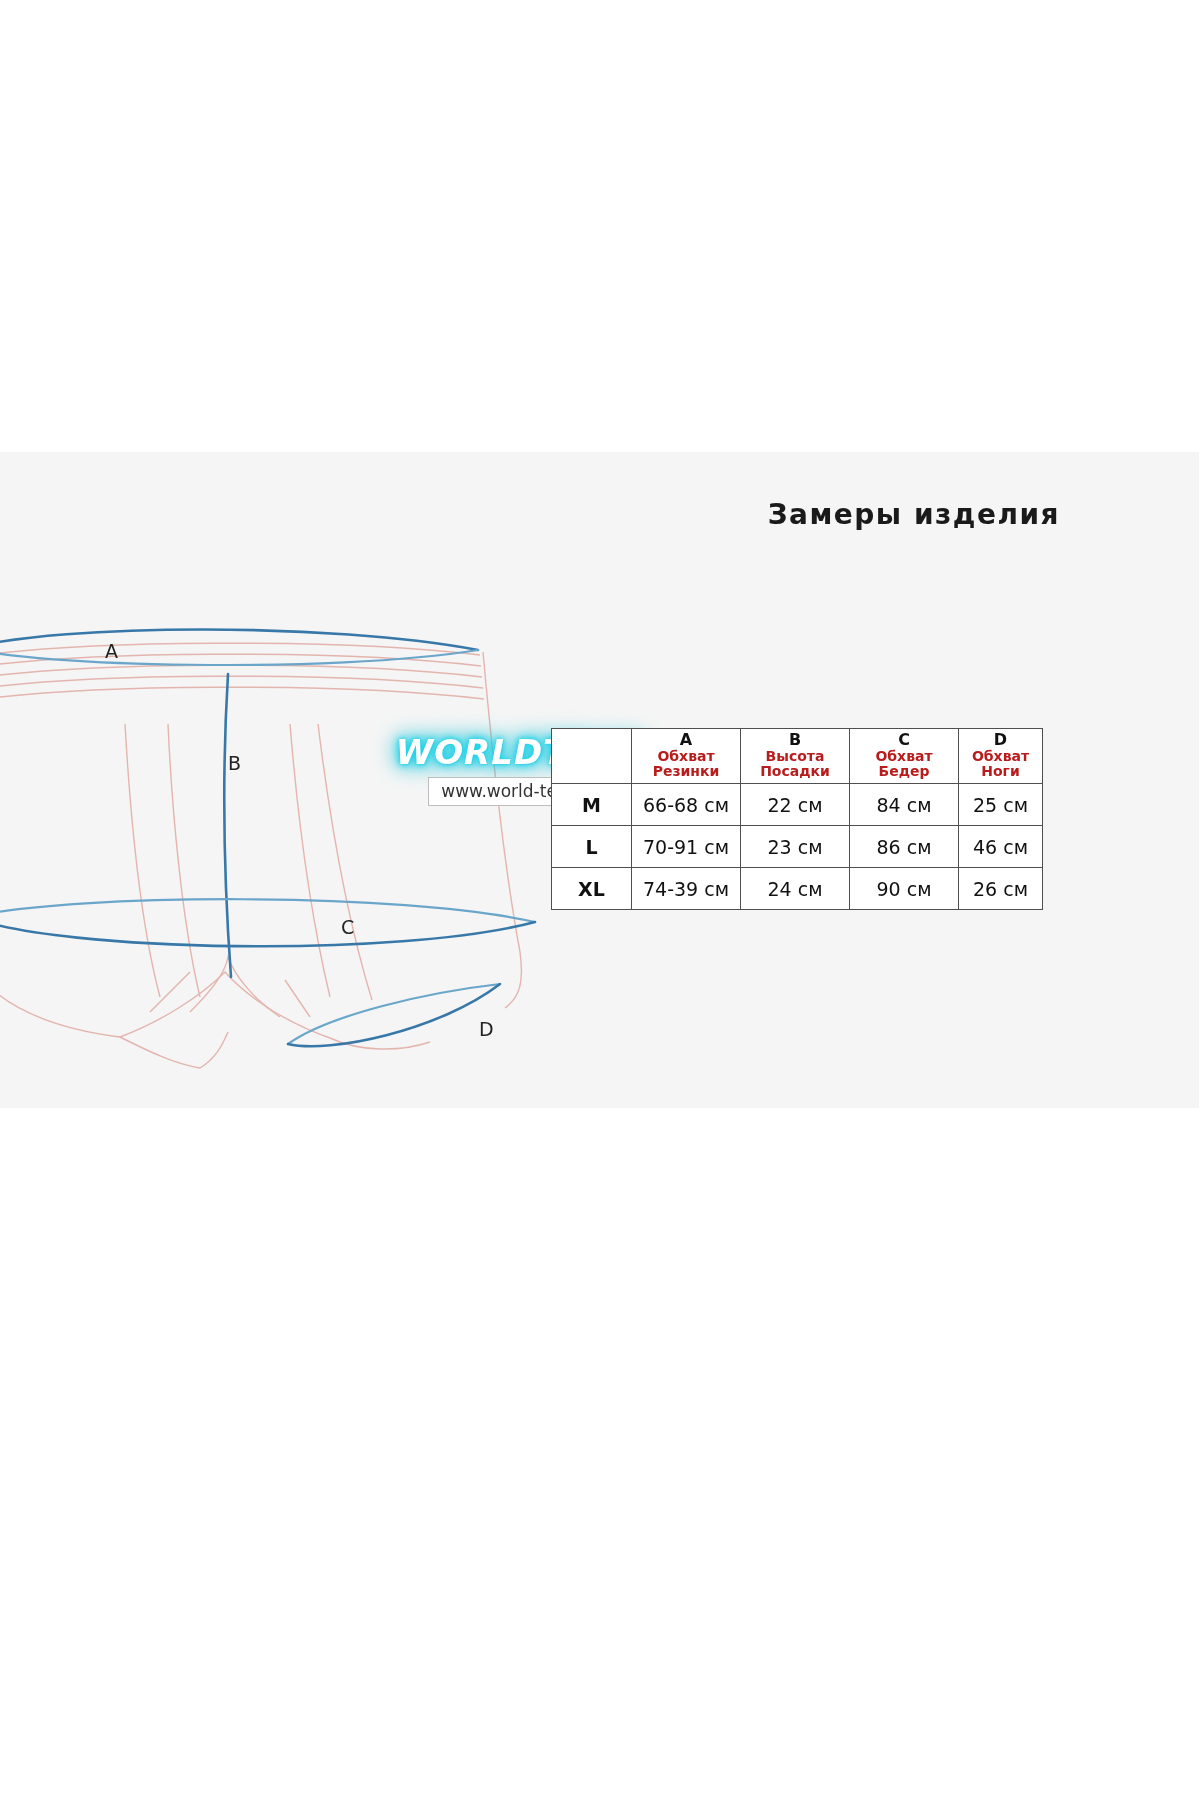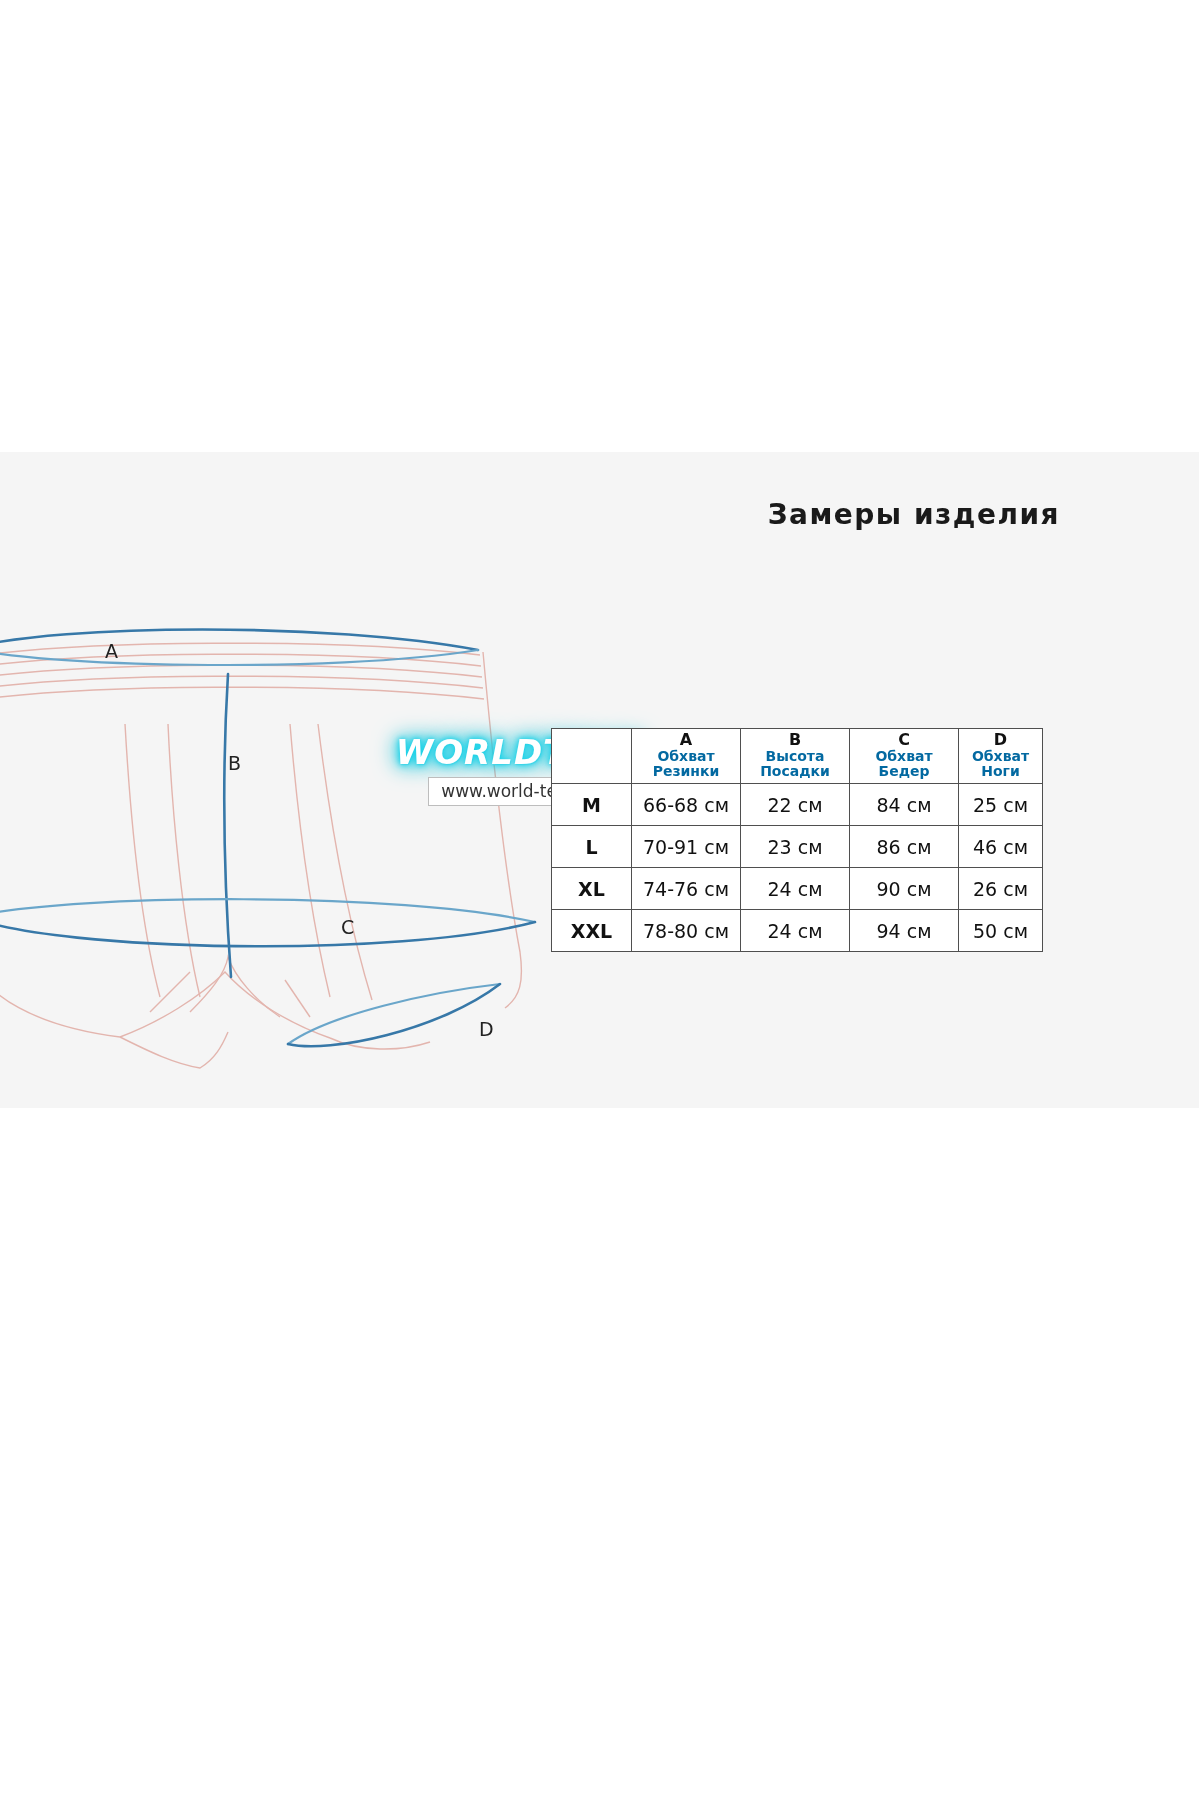--- a/index.html
+++ b/index.html
@@ -124,21 +124,21 @@
     display: block;
     font-size: 16px;
     font-weight: bold;
     color: #111;
     line-height: 1.05;
   }
   .hd-line {
     display: block;
     font-size: 14px;
     font-weight: bold;
-    color: #0369a1;
+    color: #b91c1c;
     line-height: 1.1;
     text-align: center;
   }
   .size-cell {
     font-weight: bold;
     font-size: 18px;
   }
 </style>
 </head>
 <body>
@@ -237,26 +237,19 @@
     </tr>
     <tr>
       <td class="size-cell">L</td>
       <td>70-91 см</td>
       <td>23 см</td>
       <td>86 см</td>
       <td>46 см</td>
     </tr>
     <tr>
       <td class="size-cell">XL</td>
-      <td>74-76 см</td>
+      <td>74-39 см</td>
       <td>24 см</td>
       <td>90 см</td>
       <td>26 см</td>
     </tr>
-    <tr>
-      <td class="size-cell">XXL</td>
-      <td>78-80 см</td>
-      <td>24 см</td>
-      <td>94 см</td>
-      <td>50 см</td>
-    </tr>
   </tbody>
 </table>
 
 </body></html>

